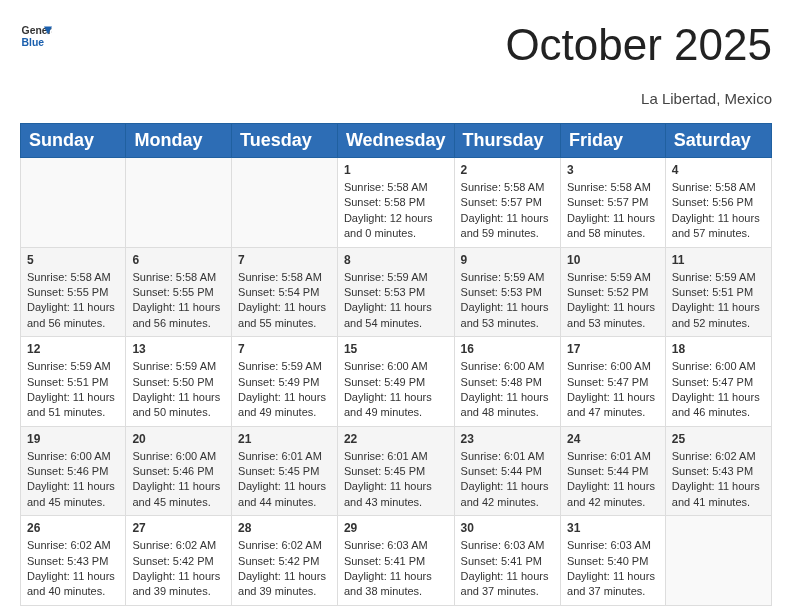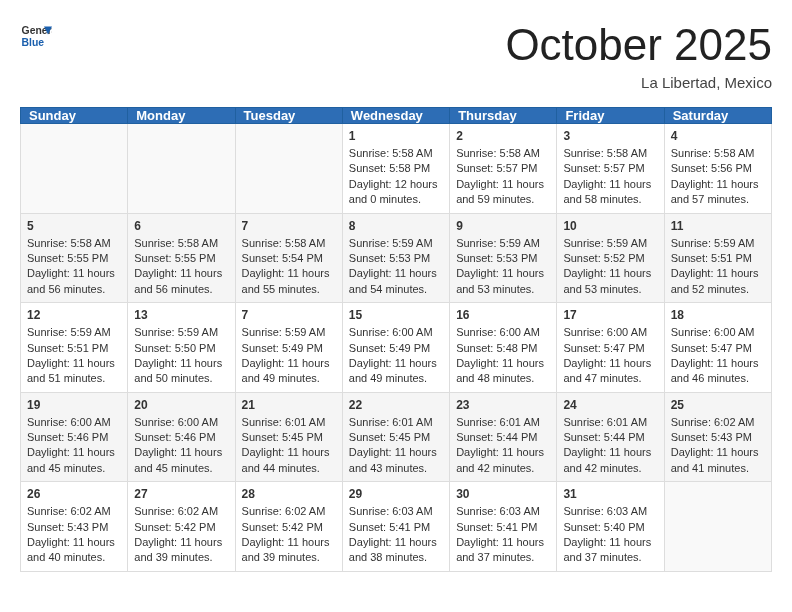--- a/index.html
+++ b/index.html
@@ -29,33 +29,33 @@
       text-align: right;
     }
     .calendar-title {
       font-size: 44px;
       font-weight: normal;
       color: #222;
     }
     .calendar-subtitle {
       font-size: 15px;
       color: #444;
-      margin-top: 4px;
+      margin-top: 20px;
     }
     .calendar {
       width: 100%;
       border-collapse: collapse;
       border: 1px solid #ccc;
     }
     .calendar th {
       background-color: #2d6db5;
       color: #fff;
-      font-size: 13px;
+      font-size: 18px;
       font-weight: bold;
-      padding: 0 8px;
+      padding: 6px 8px;
       text-align: left;
       border: 1px solid #2060a0;
     }
     .calendar td {
       width: 107px;
       vertical-align: top;
       padding: 5px 6px;
       border: 1px solid #ddd;
       font-size: 11px;
       color: #333;

